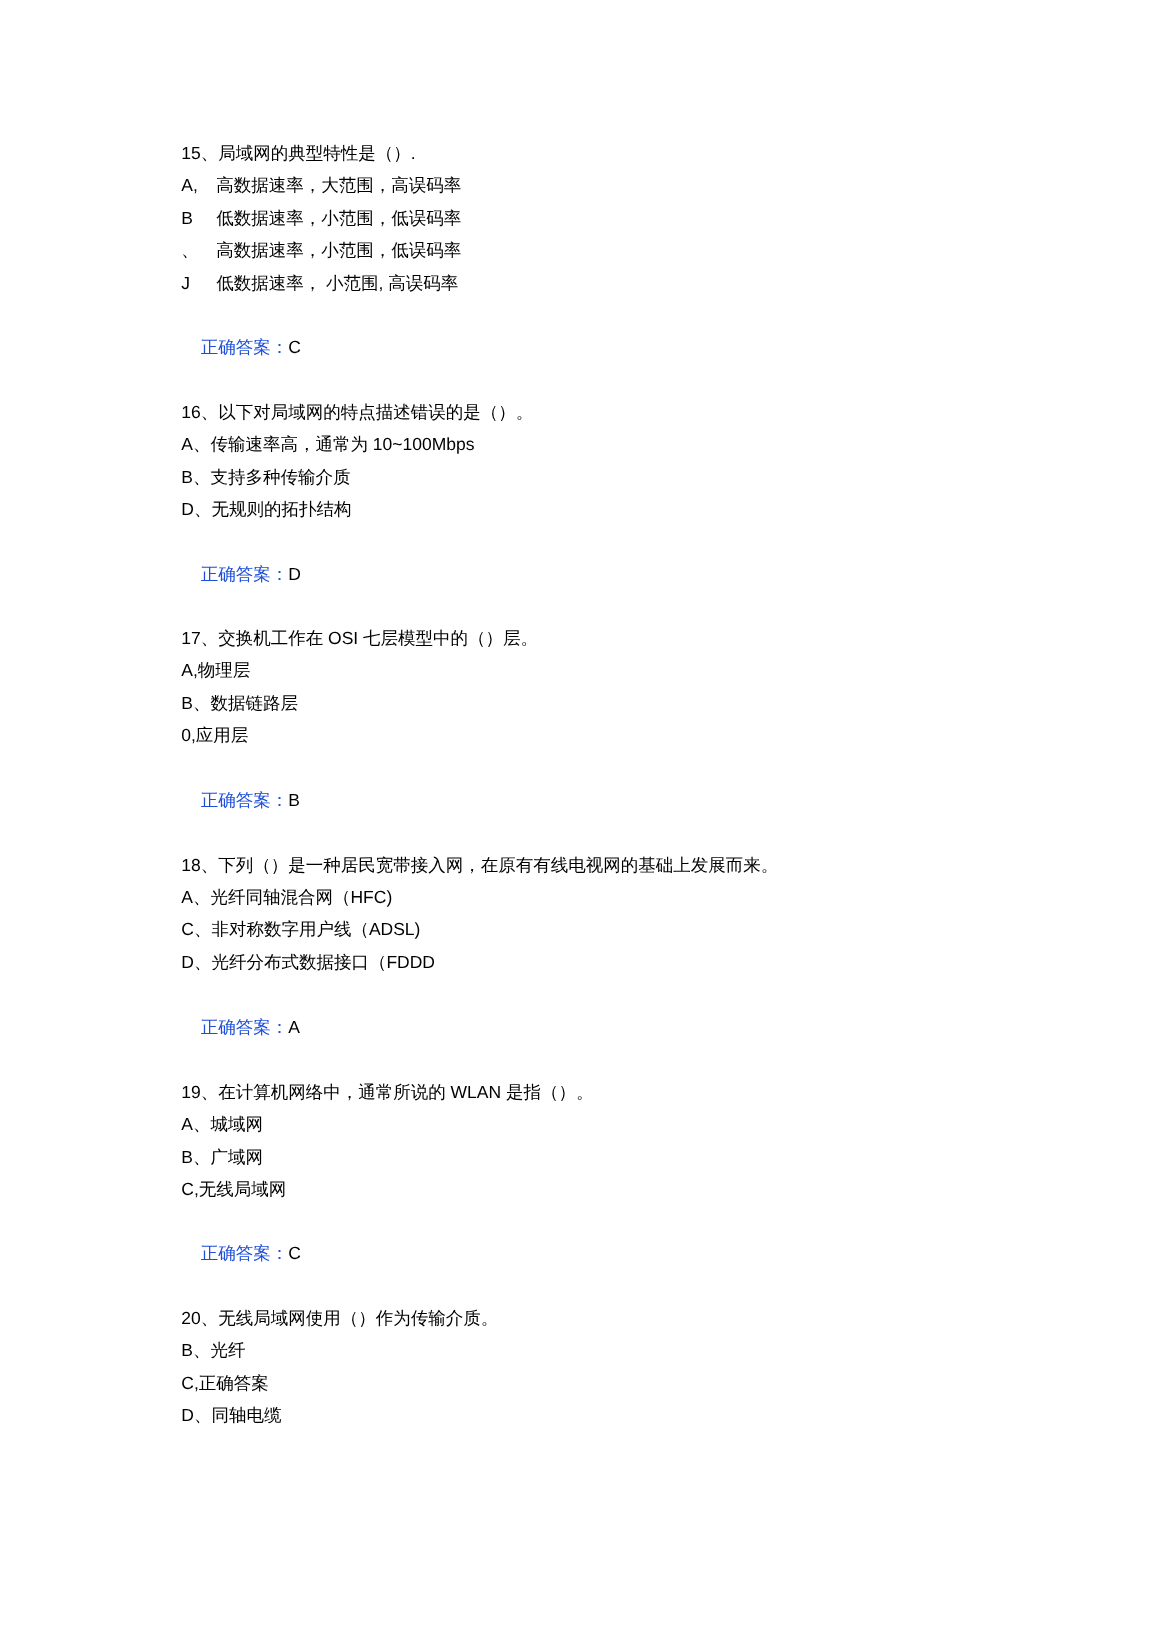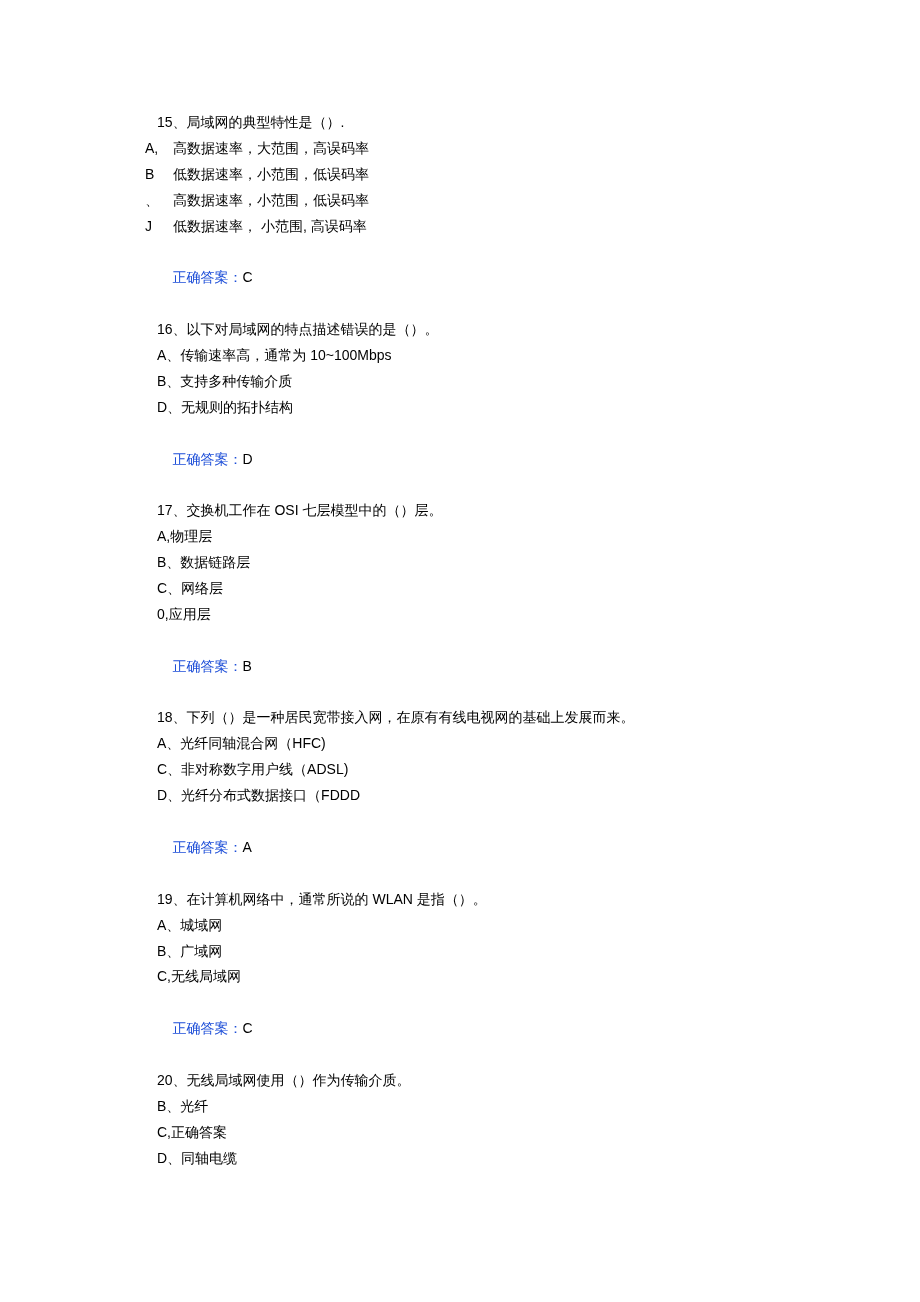--- a/index.html
+++ b/index.html
@@ -12,21 +12,20 @@
     line-height: 1.85;
   }
   .page {
     width: 920px;
     min-height: 1302px;
     box-sizing: border-box;
     padding: 110px 120px 40px 145px;
   }
   .line {
     white-space: pre-wrap;
-    margin-left: 12px;
   }
   .answer-label {
     color: #1d4ed8;
   }
   .answer-value {
     color: #000000;
   }
   .options-row {
     display: flex;
   }
@@ -67,21 +66,20 @@
   <div class="line">A、传输速率高，通常为 10~100Mbps</div>
   <div class="line">B、支持多种传输介质</div>
   <div class="line">D、无规则的拓扑结构</div>
   <div class="line">
     <span class="answer-label">正确答案：</span><span class="answer-value">D</span>
   </div>
 
   <div class="line">17、交换机工作在 OSI 七层模型中的（）层。</div>
   <div class="line">A,物理层</div>
   <div class="line">B、数据链路层</div>
-  <div class="line">C、网络层</div>
   <div class="line">0,应用层</div>
   <div class="line">
     <span class="answer-label">正确答案：</span><span class="answer-value">B</span>
   </div>
 
   <div class="line">18、下列（）是一种居民宽带接入网，在原有有线电视网的基础上发展而来。</div>
   <div class="line">A、光纤同轴混合网（HFC)</div>
   <div class="line">C、非对称数字用户线（ADSL)</div>
   <div class="line">D、光纤分布式数据接口（FDDD</div>
   <div class="line">

